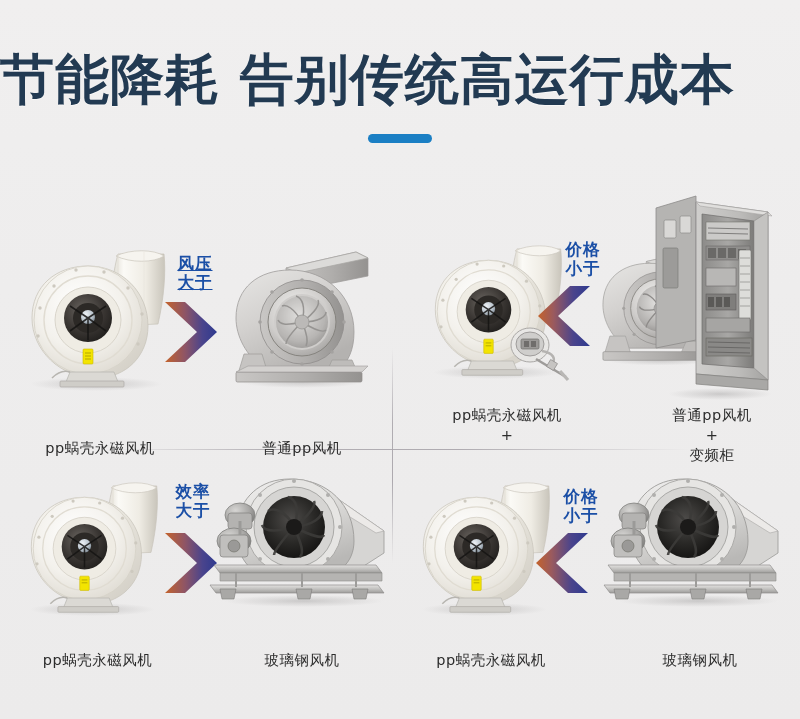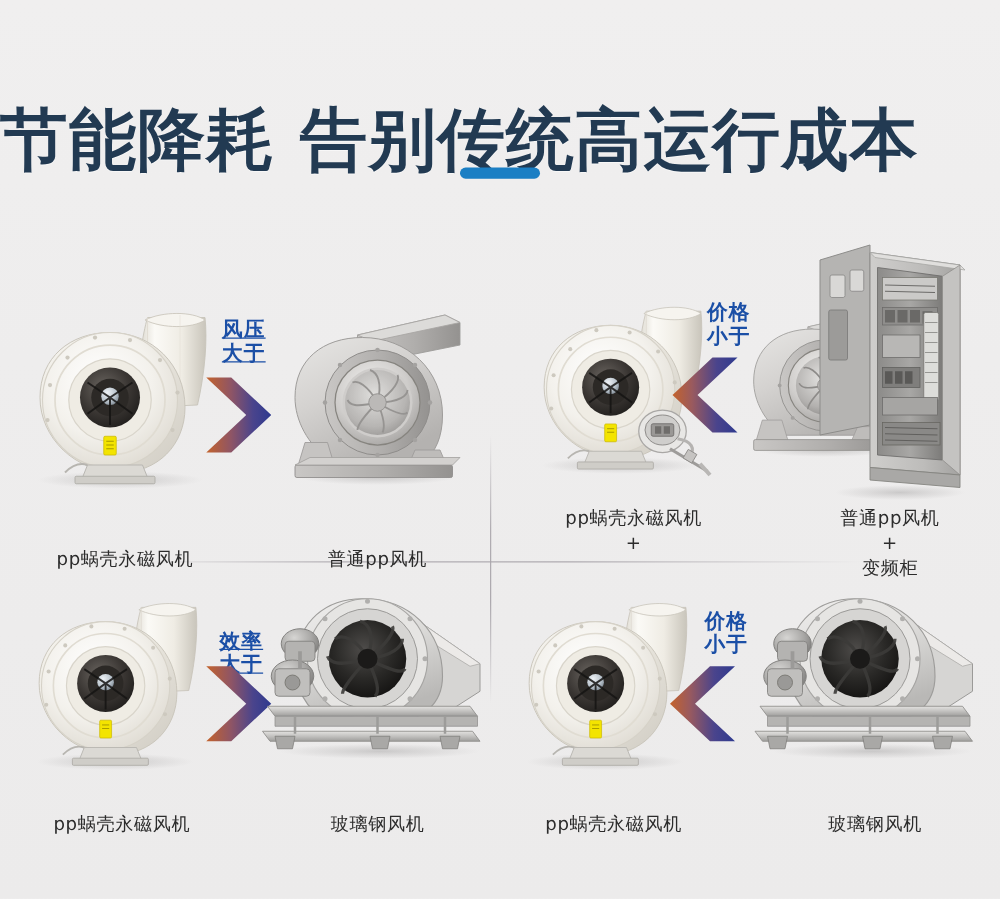--- a/index.html
+++ b/index.html
@@ -23,21 +23,20 @@
   .title {
     position:absolute; top:44px; left:0; width:705px;
     text-align:center;
     font-size:54px;
     font-weight:bold;
     letter-spacing:1px;
     color:#223a52;
     font-family:"DejaVu Sans","Liberation Sans",sans-serif;
     white-space:nowrap;
     text-shadow: 0 1px 0 rgba(255,255,255,0.5);
-    margin-top: 32px;
   }
   .title-underline {
     position:absolute; top:134px; left:50%; margin-left:-32px;
     width:64px; height:9px; border-radius:5px;
     background:#1b7fc4;
   }
 
   
   .v-divider {
     position:absolute; left:392px; top:348px; width:1px; height:215px;
@@ -508,21 +507,21 @@
         <rect x="65" y="117" width="10" height="15" rx="1" fill="#f3e400" stroke="#cbb900" stroke-width="0.6"></rect>
         <line x1="67" y1="121" x2="73" y2="121" stroke="#9a8e00" stroke-width="0.7"></line>
         <line x1="67" y1="124" x2="73" y2="124" stroke="#9a8e00" stroke-width="0.7"></line>
         <path d="M52,140 L96,140 L100,150 L48,150 Z" fill="#dbd9d4" stroke="#b9b7b2" stroke-width="0.8"></path>
         <rect x="42" y="149" width="64" height="6" rx="1" fill="#cfcdc8" stroke="#adaba6" stroke-width="0.7"></rect>
         <path d="M34,146 C40,140 46,138 52,140" fill="none" stroke="#b7b5b0" stroke-width="1.6"></path>
       </svg>
     </div>
     <div class="caption" style="left:0; top:155px; width:195px;">pp蜗壳永磁风机</div>
 
-    <div class="cmp-label" style="left:158px; top:48px; width:70px;text-decoration:underline;">
+    <div class="cmp-label" style="left:158px; top:27px; width:70px;">
       <div>效率</div>
       <div>大于</div>
     </div>
     <div class="chev" style="left:163px; top:76px;">
       <svg width="56" height="64" viewBox="0 0 56 64">
         <path d="M2,2 L22,2 L54,32 L22,62 L2,62 L34,32 Z" fill="url(#arrowGrad)"></path>
       </svg>
     </div>
 
     <div class="art" style="left:206px; top:14px;">

